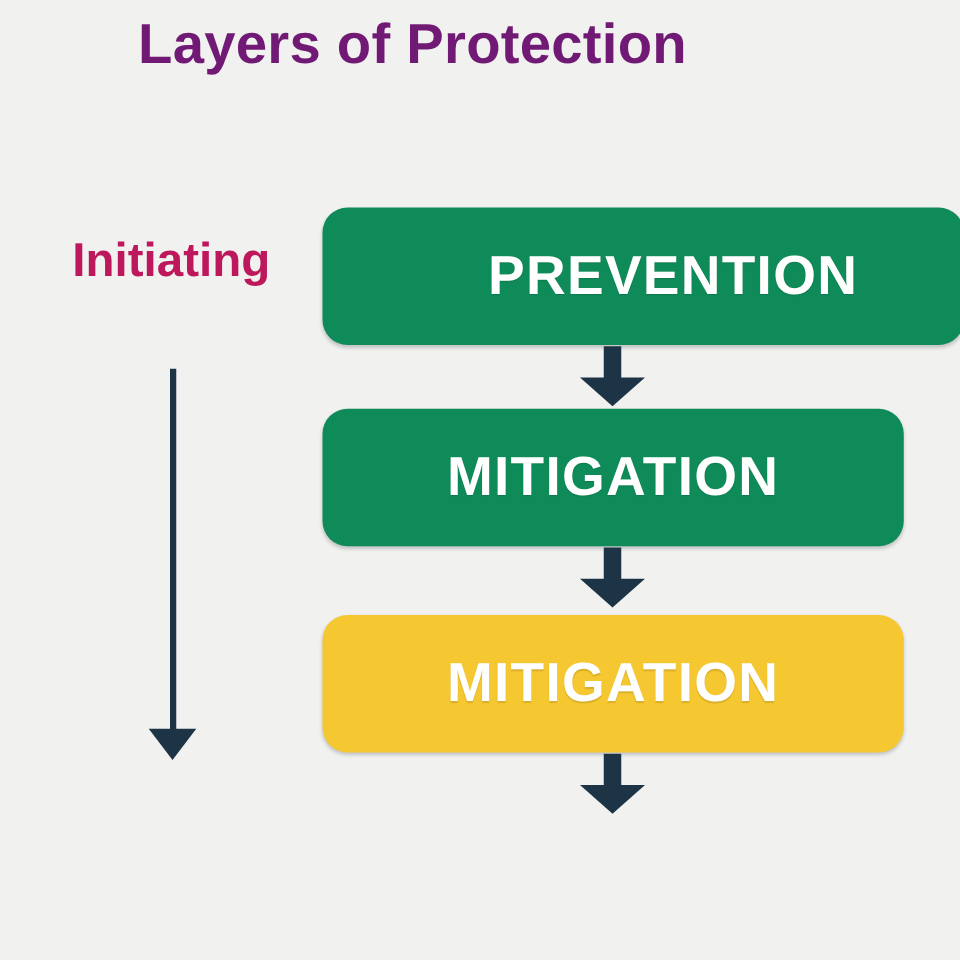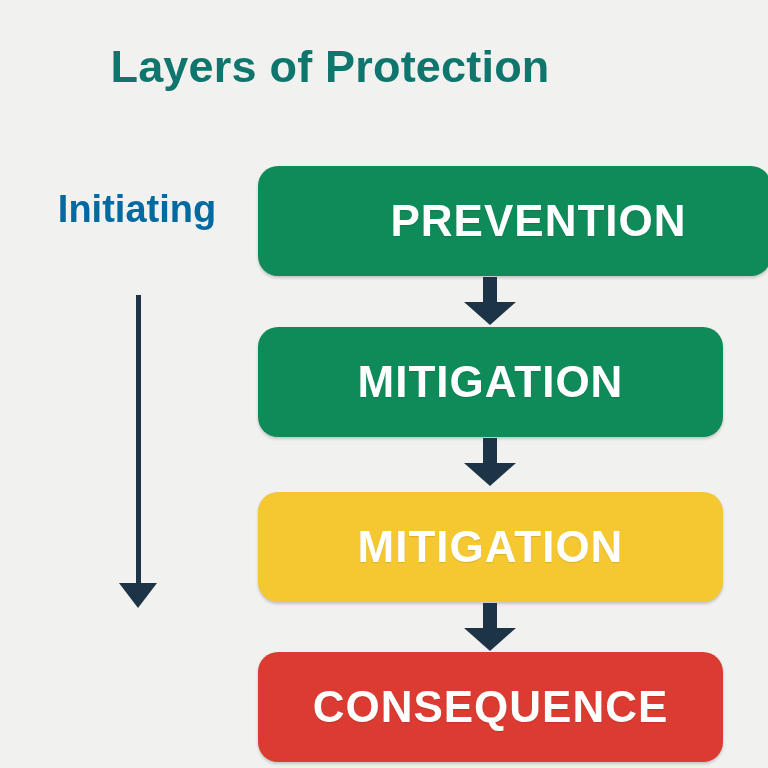--- a/index.html
+++ b/index.html
@@ -114,25 +114,25 @@
     border-left: 26px solid transparent;
     border-right: 26px solid transparent;
     border-top: 23px solid #1c3445;
   }
 </style>
 </head>
 <body>
 
 <div class="canvas" style="background-color: rgb(241, 241, 239);">
 
-  <h1 class="title" style="color: #0f766e; margin-top: 32px;">
+  <h1 class="title" style="color: #701a75;">
     <span class="line">Layers of Protection</span>
   </h1>
 
-  <div class="initiating" style="color: #0369a1;">
+  <div class="initiating" style="color: #be185d;">
     <span class="line">Initiating</span>
   </div>
 
   <div class="v-arrow">
     <div class="v-stem" style="background-color: rgb(28, 52, 69);"></div>
     <div class="v-head" style="border-top-color: rgb(28, 52, 69);"></div>
   </div>
 
   <div class="layer-box box1" style="background-color: rgb(14, 139, 88);">
     <span class="layer-label" style="color: rgb(255, 255, 255);">PREVENTION</span>
@@ -154,17 +154,14 @@
 
   <div class="layer-box box3" style="background-color: rgb(245, 199, 48);">
     <span class="layer-label" style="color: rgb(255, 255, 255);">MITIGATION</span>
   </div>
 
   <div class="connector c3">
     <div class="c-stem" style="background-color: rgb(28, 52, 69);"></div>
     <div class="c-head" style="border-top-color: rgb(28, 52, 69);"></div>
   </div>
 
-  <div class="layer-box box4" style="background-color: rgb(219, 59, 48);">
-    <span class="layer-label" style="color: rgb(255, 255, 255);">CONSEQUENCE</span>
-  </div>
 
 </div>
 
 </body></html>

